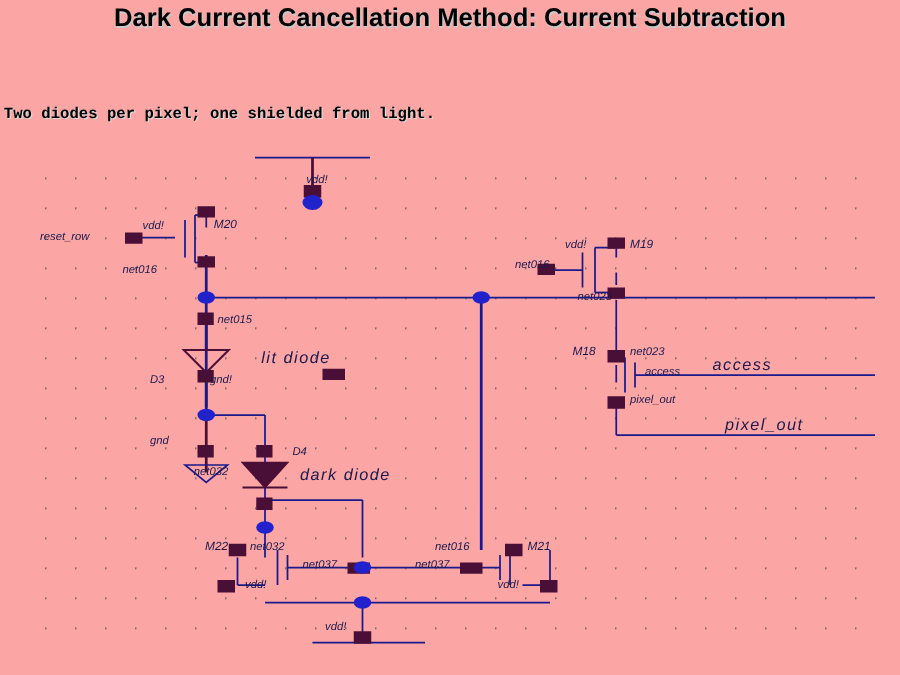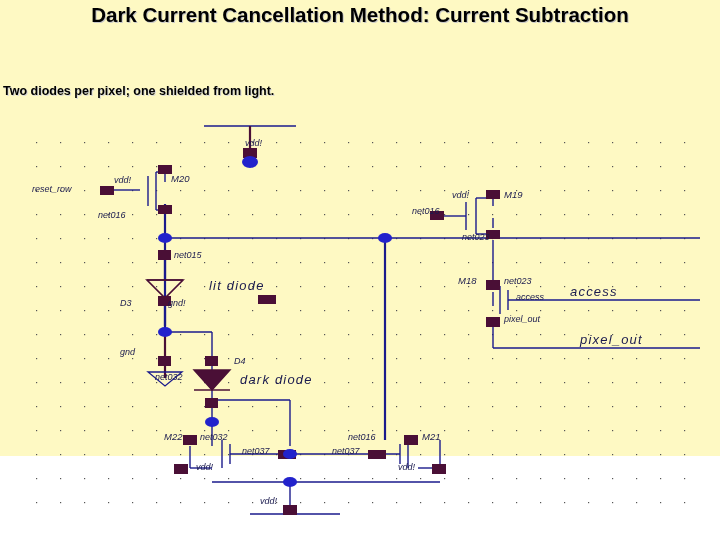--- a/index.html
+++ b/index.html
@@ -10,42 +10,42 @@
   body {
     width: 720px;
     height: 540px;
     font-family: "Liberation Sans", sans-serif;
     overflow: hidden;
     position: relative;
   }
   #slide {
     position: relative;
     width: 720px;
-    height: 456px;
-    background: #fef9c3;
+    height: 540px;
+    background: #fca5a5;
   }
   .title {
     position: absolute;
     left: 0;
     top: 2px;
     width: 720px;
     text-align: center;
     font-family: "Liberation Sans", sans-serif;
     font-weight: bold;
     font-size: 20.5px;
     line-height: 26px;
     color: #000000;
     letter-spacing: 0px;
     text-shadow: 1px 1px 0 #c9c9c9;
   }
   .subtitle {
     position: absolute;
     left: 3px;
     top: 84px;
-    font-family: Liberation Sans, sans-serif;
+    font-family: Liberation Mono, monospace;
     font-weight: bold;
     font-size: 12.5px;
     color: #000000;
     text-shadow: 1px 1px 0 #d8d8d8;
   }
   #schematic-wrap {
     position: absolute;
     left: 0px;
     top: 110px;
     width: 720px;

